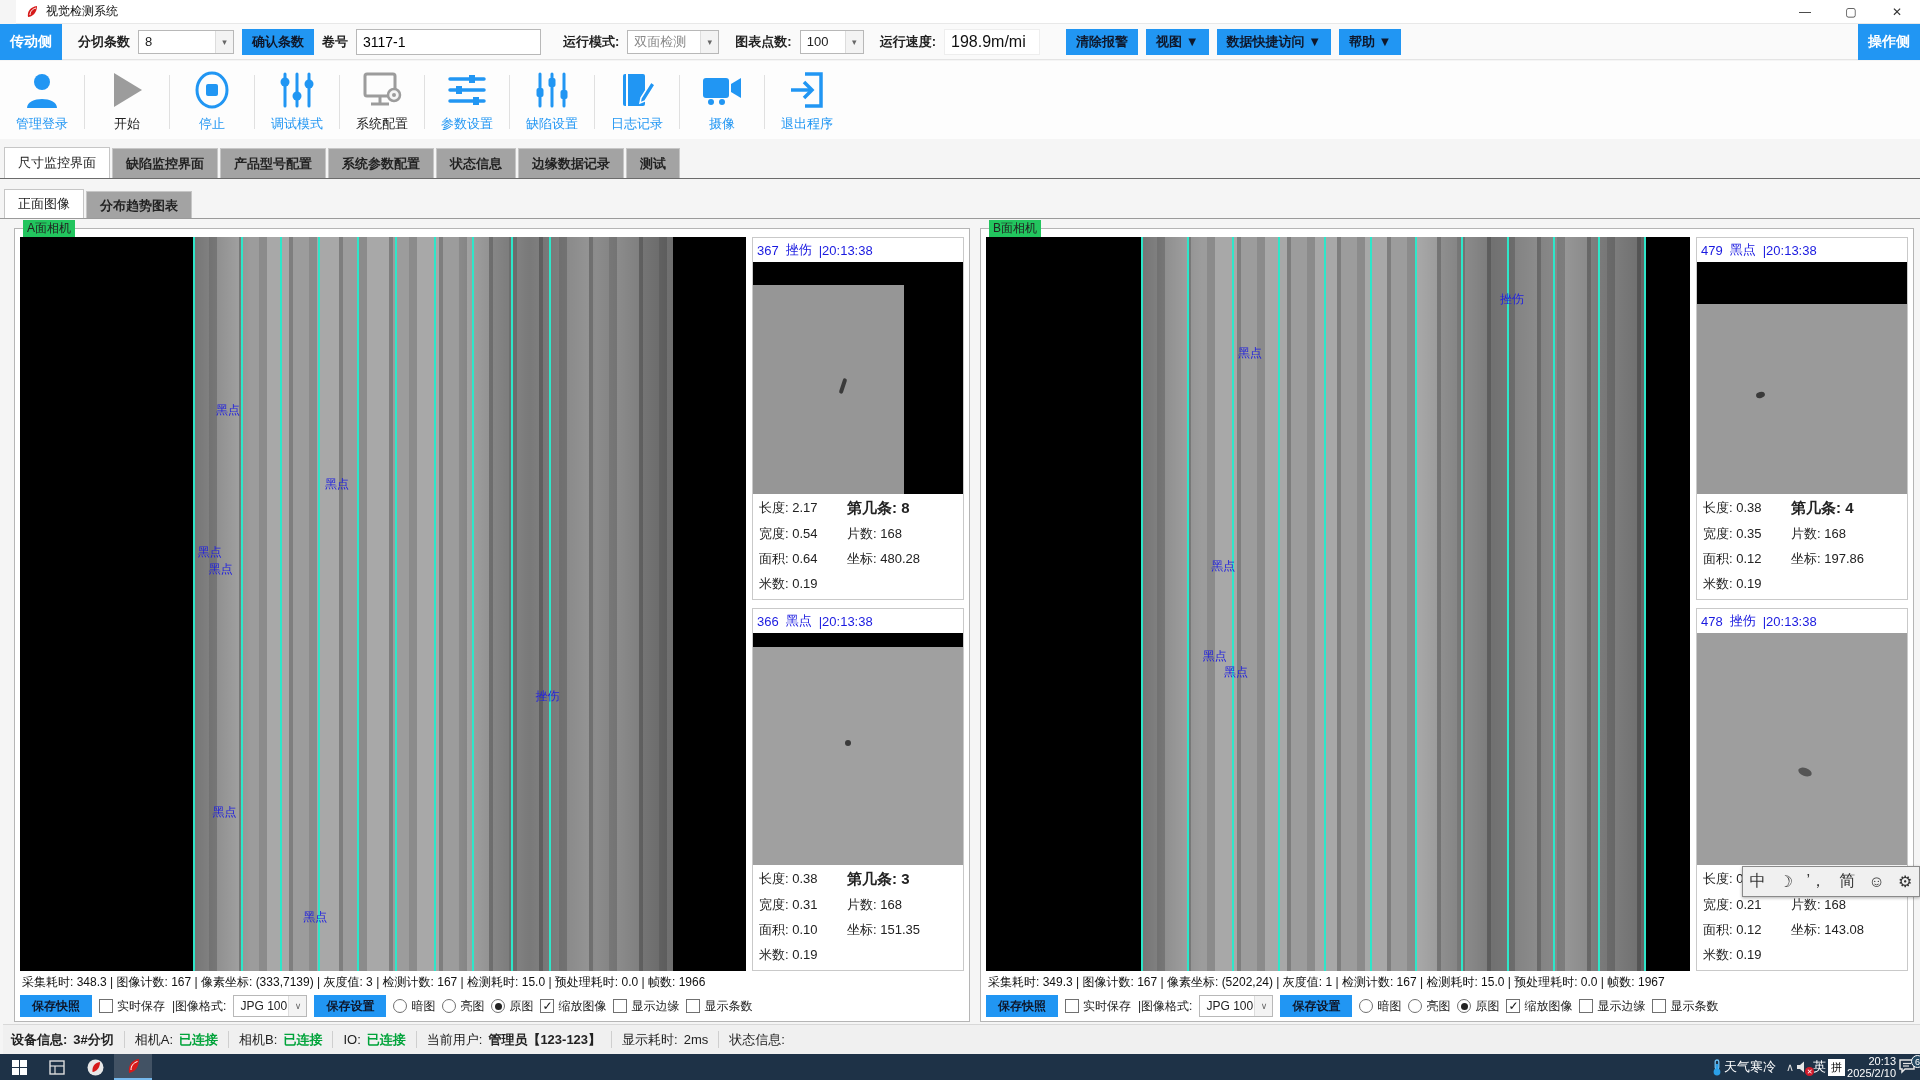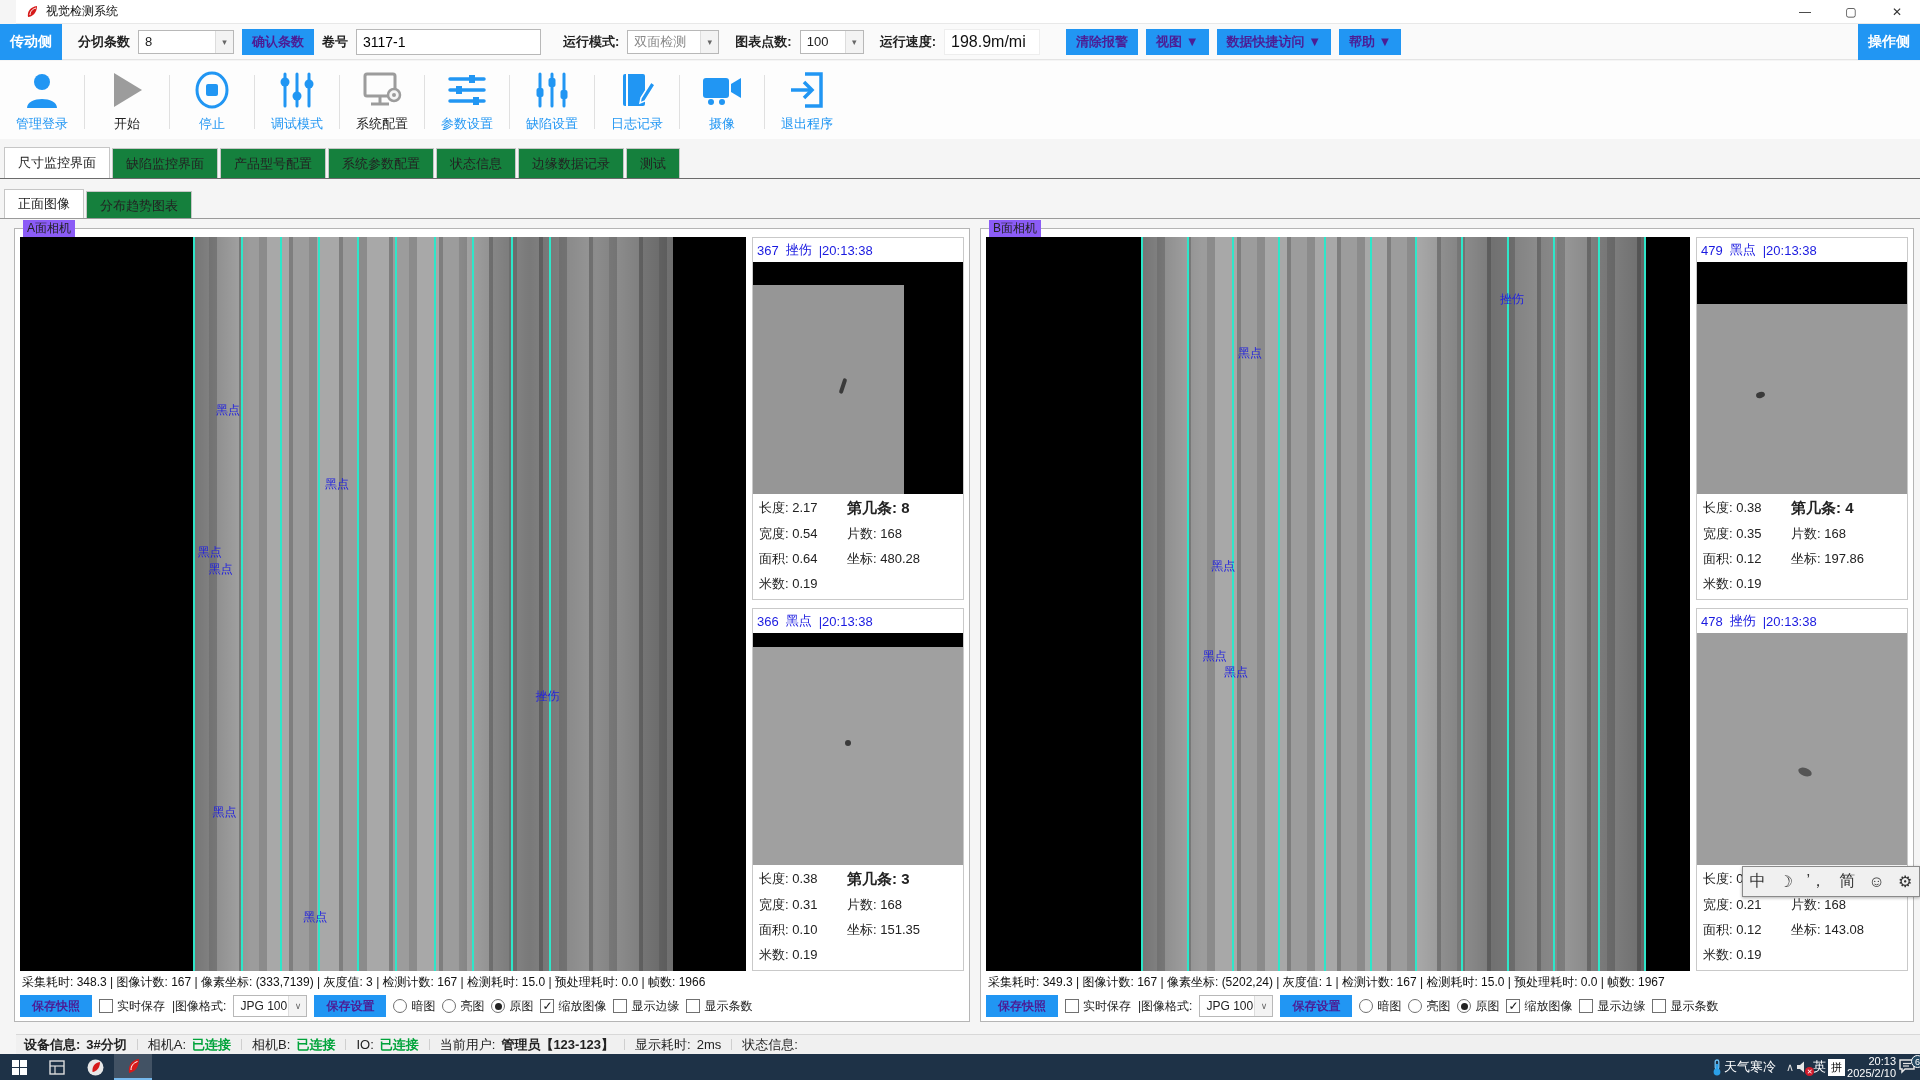--- a/index.html
+++ b/index.html
@@ -23,50 +23,50 @@
               font-size:14px; font-weight:bold; display:flex; align-items:center; justify-content:center; }
   .tb-label { font-size:13px; font-weight:bold; color:#222; white-space:nowrap; }
   .combo { height:24px; background:#fff; border:1px solid #b8b8b8; display:flex; align-items:center;
            font-size:13px; padding-left:6px; position:relative; }
   .combo .arrow { margin-left:auto; width:18px; height:100%; display:flex; align-items:center;
                   justify-content:center; font-size:9px; color:#666; border-left:1px solid #ddd; background:#f3f3f3; }
   .tb-input { height:26px; border:1px solid #b8b8b8; background:#fff; font-size:14px; padding:0 6px;
               font-family:"Liberation Sans",sans-serif; }
   .speed-box { height:26px; min-width:96px; background:#fff; border:1px solid #eee; font-size:16px;
                display:flex; align-items:center; padding:0 6px; color:#111; }
-  .btn-blue { background:#2196f3; color:#4c1d95; border:none; font-size:13px; font-weight:bold;
+  .btn-blue { background:#2196f3; color:#0f172a; border:none; font-size:13px; font-weight:bold;
               height:26px; padding:0 10px; display:flex; align-items:center; justify-content:center; }
 
   
   .iconbar { position:absolute; top:61px; left:0; right:0; height:78px; background:#fdfdfd;
              display:flex; align-items:stretch; }
   .icon-item { width:84px; display:flex; flex-direction:column; align-items:center; justify-content:flex-end;
                padding-bottom:6px; gap:4px; }
   .icon-item .glyph { height:42px; display:flex; align-items:center; justify-content:center; }
   .icon-item .lbl { font-size:13px; color:#2196f3; }
   .icon-item .lbl.dark { color:#222; }
   .icon-sep { width:1px; background:#e0e0e0; margin:14px 0 10px; }
 
   
   .maintabs { position:absolute; top:148px; left:0; right:0; height:31px; display:flex; align-items:flex-end;
               border-bottom:1px solid #6b6b6b; padding-left:4px; background:#f5f5f5; }
   .subtabs  { position:absolute; top:190px; left:0; right:0; height:29px; display:flex; align-items:flex-end;
               border-bottom:1px solid #9a9a9a; padding-left:4px; background:#f5f5f5; }
-  .tab { font-size:13px; padding:0 13px; height:30px; line-height:30px; background:#15803d;
-         border:1px solid #c6c6c6; border-bottom:none; margin-right:2px; color:#222; }
+  .tab { font-size:13px; padding:0 13px; height:30px; line-height:30px; background:#a3a3a3;
+         border:1px solid #c6c6c6; border-bottom:none; margin-right:2px; color:#222;font-weight:bold; }
   .subtabs .tab { height:27px; line-height:27px; }
   .tab.active { background:#fff; font-weight:normal; position:relative; z-index:2; height:31px; }
   .subtabs .tab.active { height:29px; }
 
   
   .content { position:absolute; top:228px; left:0; right:0; bottom:52px; background:#f5f5f5; }
   .group { position:absolute; top:0; height:794px; border:1px solid #b5b5b5; background:#fff; }
   .group.a { left:14px; width:956px; }
   .group.b { left:980px; width:934px; }
-  .group-title { position:absolute; top:-9px; left:8px; background:#8b5cf6; padding:0 4px; font-size:12px; color:#222; }
+  .group-title { position:absolute; top:-9px; left:8px; background:#22c55e; padding:0 4px; font-size:12px; color:#222; }
   .group-inner { position:absolute; inset:8px 5px 3px 5px; display:flex; flex-direction:column; }
   .cam-row { flex:1; display:flex; gap:6px; min-height:0; }
   .cam-image { flex:1; position:relative; background:#000; overflow:hidden; }
   .material { position:absolute; top:0; bottom:0;
       background:
         repeating-linear-gradient(90deg, #9c9c9c 0 16px, #8b8b8b 16px 24px, #a8a8a8 24px 46px, #7e7e7e 46px 50px);}
   .material::after { content:""; position:absolute; inset:0;
       background:linear-gradient(90deg, rgba(0,0,0,.25) 0%, rgba(0,0,0,0) 12%, rgba(0,0,0,0) 55%,
                  rgba(0,0,0,.28) 70%, rgba(0,0,0,.1) 84%, rgba(0,0,0,.35) 100%); }
   .strip-line { position:absolute; top:0; bottom:0; width:2px; background:#2ee6c9; z-index:3; }
@@ -88,21 +88,21 @@
   .cam-controls .btn-blue { height:22px; font-size:12px; padding:0 12px;text-align:right; }
   .chk { width:14px; height:14px; border:1px solid #707070; background:#fff; display:inline-flex;
          align-items:center; justify-content:center; font-size:12px; color:#111; }
   .radio { width:14px; height:14px; border:1px solid #707070; border-radius:50%; background:#fff;
            display:inline-flex; align-items:center; justify-content:center; }
   .radio.sel::after { content:""; width:7px; height:7px; border-radius:50%; background:#222; }
   .ctl { display:flex; align-items:center; gap:4px; }
   .combo.small { height:22px; font-size:12px; min-width:74px; }
 
   
-  .statusbar { position:absolute; left:16px; right:0; bottom:26px; height:20px; background:#f0f0f0;
+  .statusbar { position:absolute; left:3px; right:0; bottom:26px; height:30px; background:#f0f0f0;
                border-top:1px solid #d8d8d8; display:flex; align-items:center; font-size:13px; gap:0; }
   .sb-seg { padding:0 10px; border-right:1px solid #cfcfcf; display:flex; gap:6px; align-items:center; height:60%; }
   .sb-seg:first-child { padding-left:8px; }
   .sb-seg b { font-weight:bold; }
   .green { color:#00a33a; font-weight:bold; }
 
   
   .taskbar { position:absolute; left:0; right:0; bottom:0; height:26px; background:#1e3247; color:#fff;
              display:flex; align-items:stretch; }
   .tb-icon { width:38px; display:flex; align-items:center; justify-content:center; }

